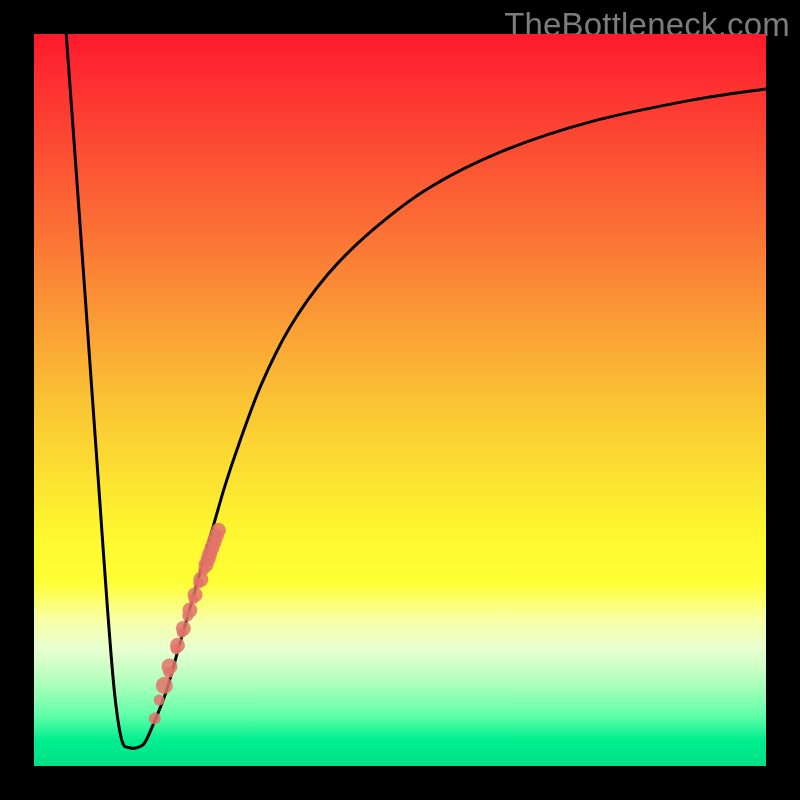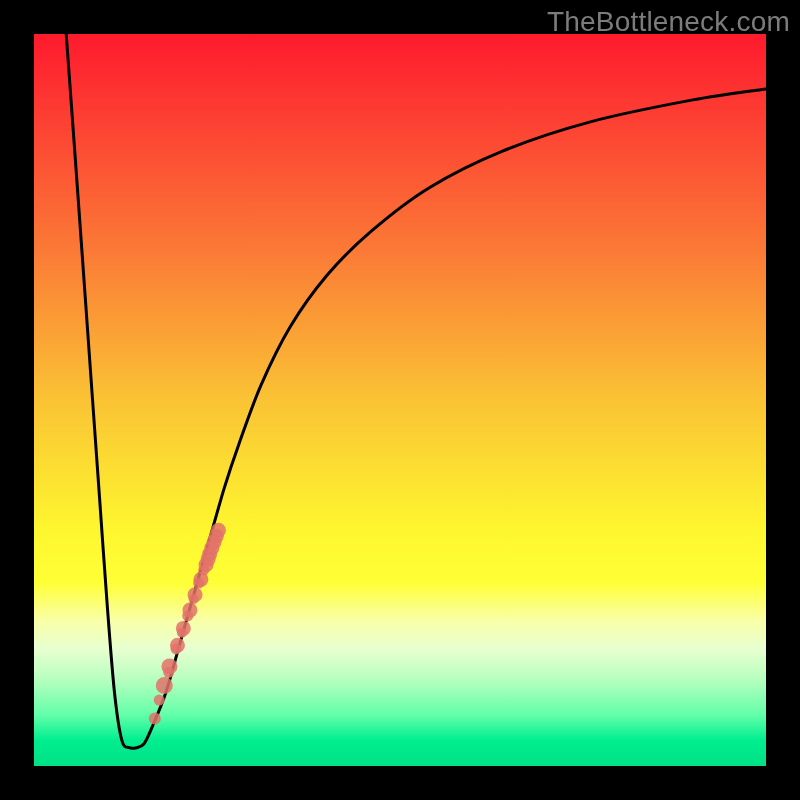--- a/index.html
+++ b/index.html
@@ -22,21 +22,21 @@
     top: 34px;
     width: 732px;
     height: 732px;
     overflow: hidden;
   }
   .watermark {
     position: absolute;
     top: 6px;
     right: 10px;
     color: #7c7c7c;
-    font-size: 28px;
+    font-size: 33px;
     font-weight: 400;
     letter-spacing: 0.2px;
     user-select: none;
     pointer-events: none;
   }
   svg { display: block; }
 </style>
 </head>
 <body>
 

